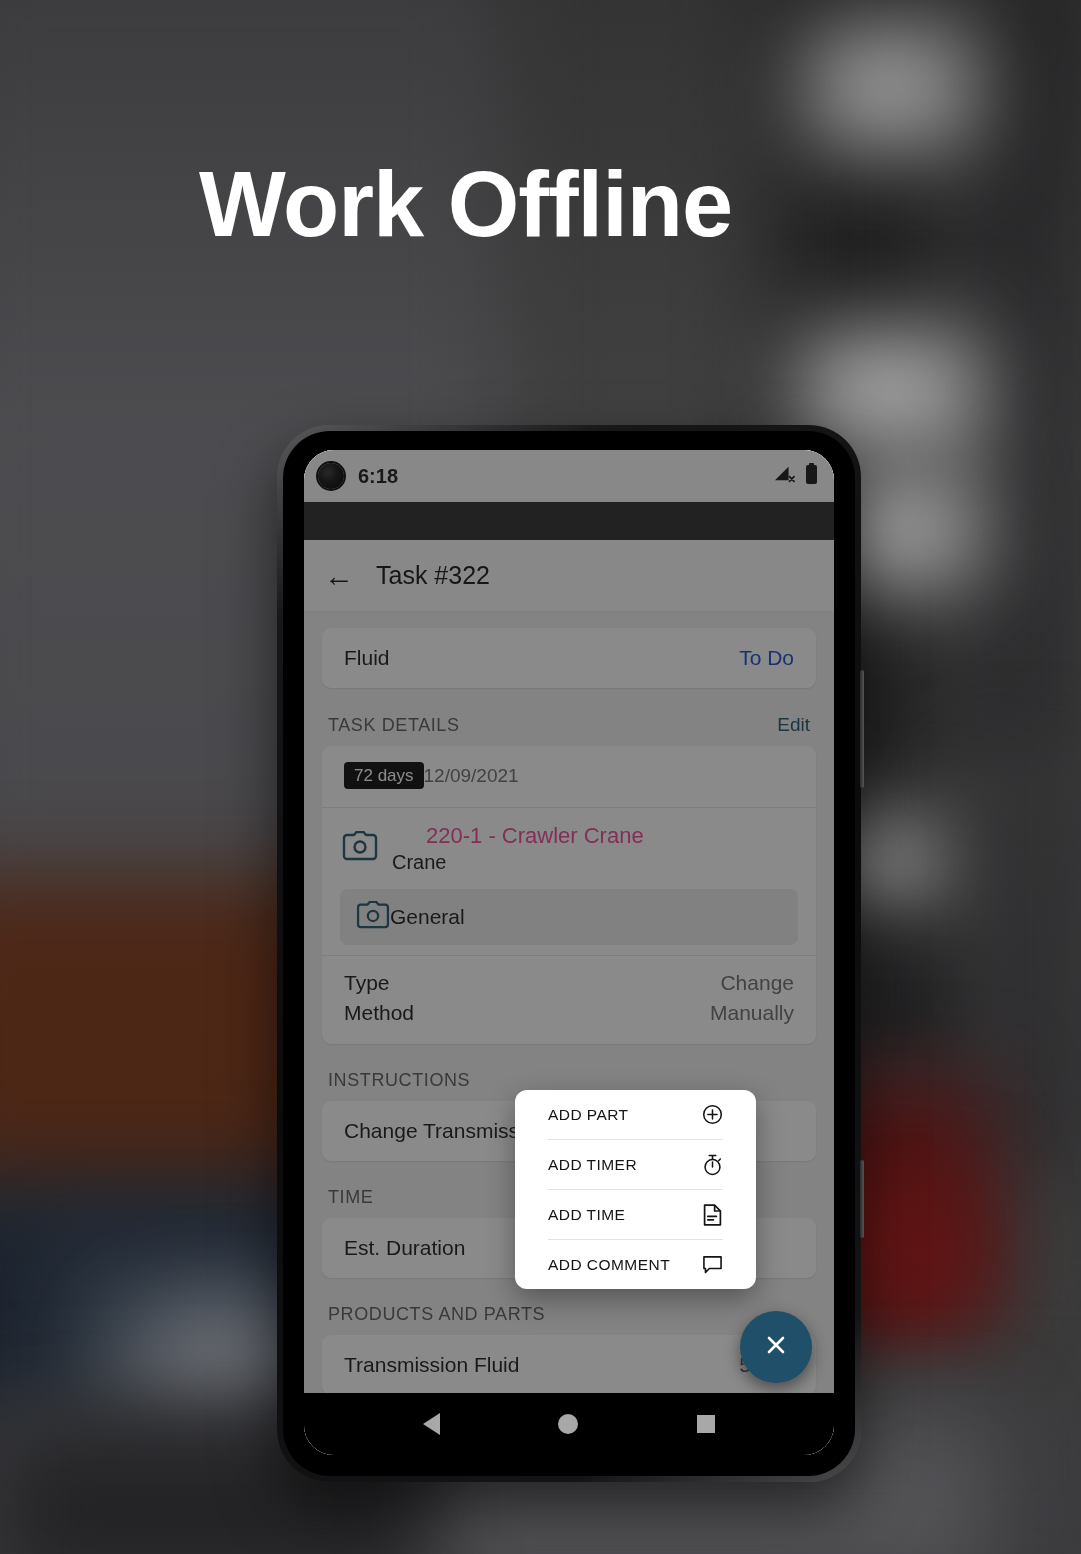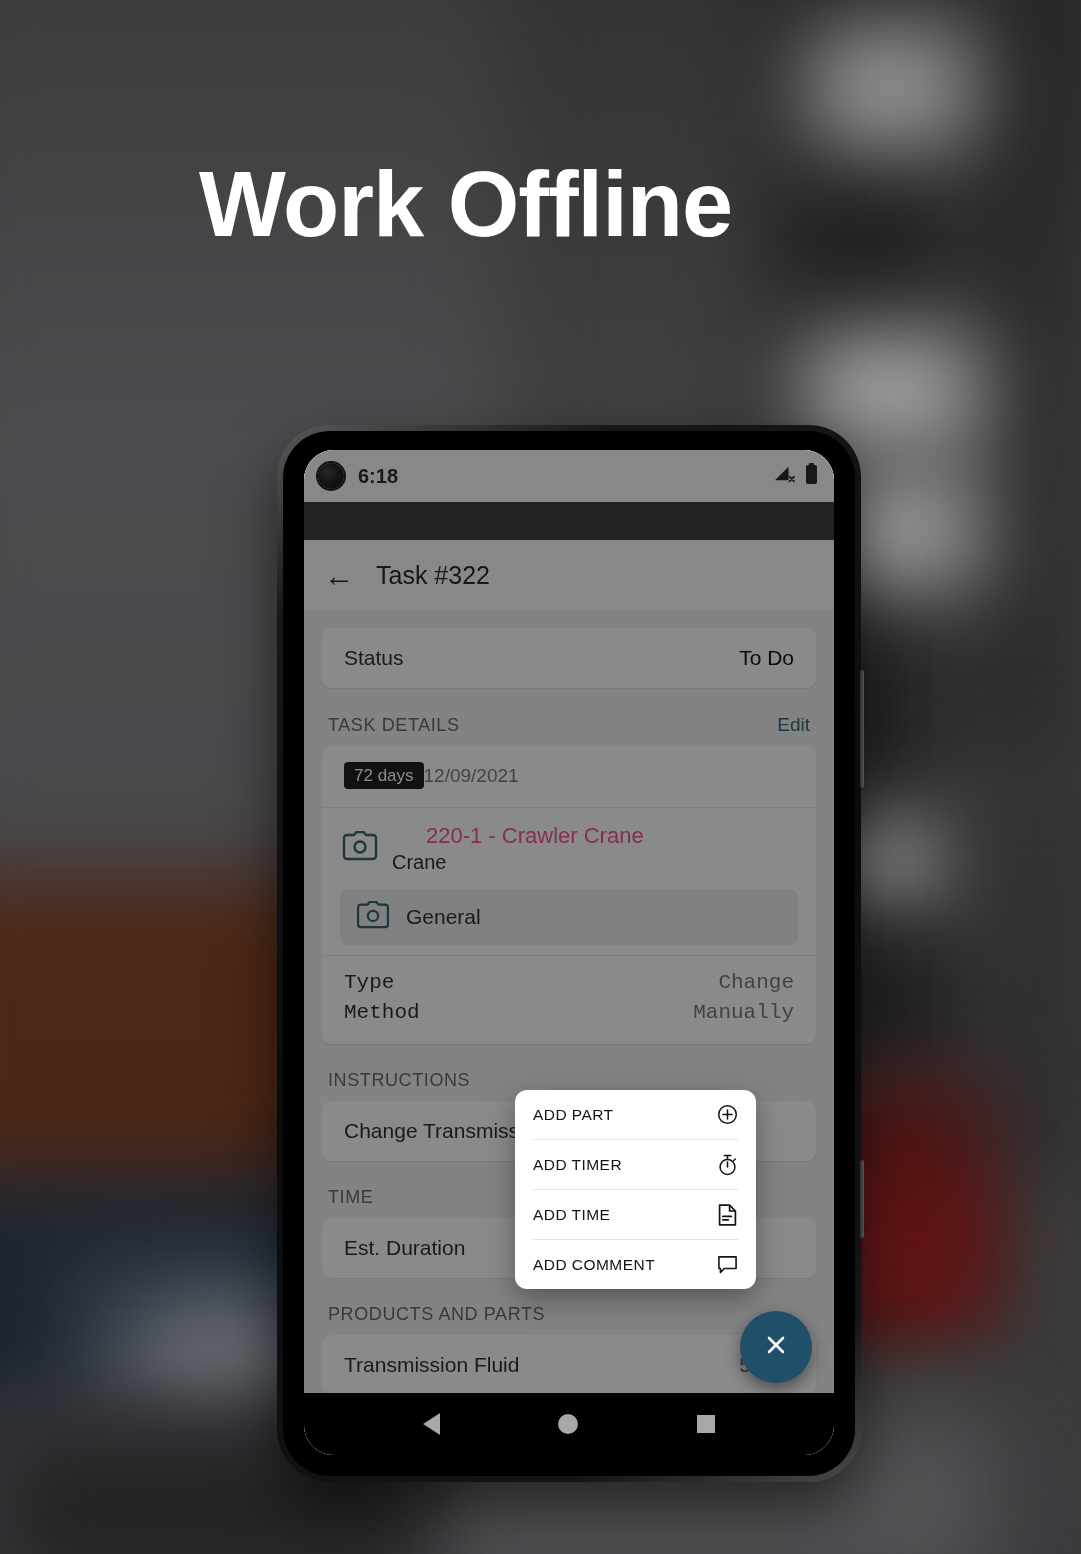--- a/index.html
+++ b/index.html
@@ -210,21 +210,21 @@
   }
 
   .row {
     display: flex;
     align-items: center;
     justify-content: space-between;
     padding: 18px 22px;
     font-size: 21px;
     color: #1d1d1d;
   }
-  .row .val { color: #000000; }
+  .row .val { color: #1d4ed8; }
   .row .val-muted { color: #5a5a5a; }
 
   .section-head {
     display: flex;
     align-items: center;
     justify-content: space-between;
     padding: 22px 6px 10px 6px;
   }
   .section-title {
     font-size: 18px;
@@ -267,36 +267,35 @@
   .asset-text { display: flex; flex-direction: column; }
   .asset-title { font-size: 22px; color: #ec4899; line-height: 1.25; margin-left: 34px; }
   .asset-sub   { font-size: 20px; color: #1d1d1d; line-height: 1.25; }
 
   .chip-row {
     margin: 2px 18px 10px 18px;
     background: #ececec;
     border-radius: 8px;
     display: flex;
     align-items: center;
-    gap: 16px;
+    gap: 0;
     padding: 12px 16px;
   }
   .chip-label { font-size: 21px; color: #1d1d1d; }
 
   .kv-block {
     border-top: 1px solid #e6e6e6;
     padding: 12px 22px 16px 22px;
   }
   .kv {
     display: flex;
     justify-content: space-between;
     font-size: 21px;
     line-height: 1.25;
     padding: 2px 0;
-    font-family: Liberation Mono, monospace;
   }
   .kv .k { color: #1d1d1d; }
   .kv .v { color: #6e6e6e; }
 
   
   #scrim {
     position: absolute;
     inset: 0;
     background: rgba(22,22,22,0.50);
     z-index: 10;
@@ -304,21 +303,21 @@
 
   #menu {
     position: absolute;
     z-index: 12;
     left: 211px;
     top: 640px;
     width: 241px;
     background: #ffffff;
     border-radius: 12px;
     box-shadow: 0 10px 28px rgba(0,0,0,0.35);
-    padding: 0 1px;
+    padding: 0 16px;
     overflow: hidden;
   }
   .menu-item {
     display: flex;
     align-items: center;
     justify-content: space-between;
     padding: 0 17px;
     height: 49px;
     cursor: pointer;
   }
@@ -443,21 +442,21 @@
 
           <div id="app-bar">
             <div id="back-arrow">←</div>
             <div id="app-title">Task #322</div>
           </div>
 
           <div id="app-body">
 
             <div class="card">
               <div class="row">
-                <span>Status</span>
+                <span>Fluid</span>
                 <span class="val">To Do</span>
               </div>
             </div>
 
             <div class="section-head">
               <span class="section-title">TASK DETAILS</span>
               <span class="section-action">Edit</span>
             </div>
 
             <div class="card">

